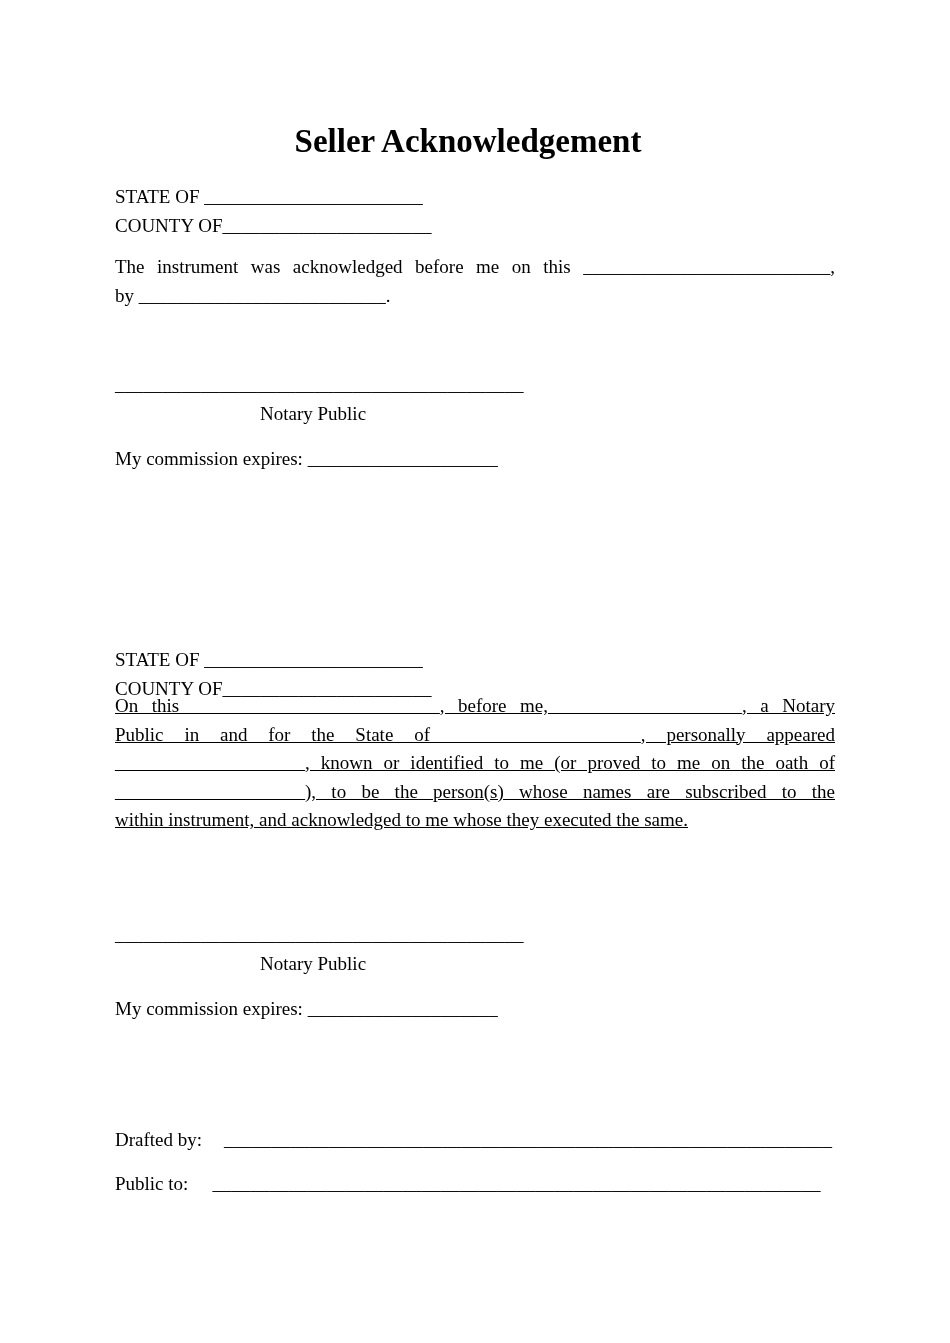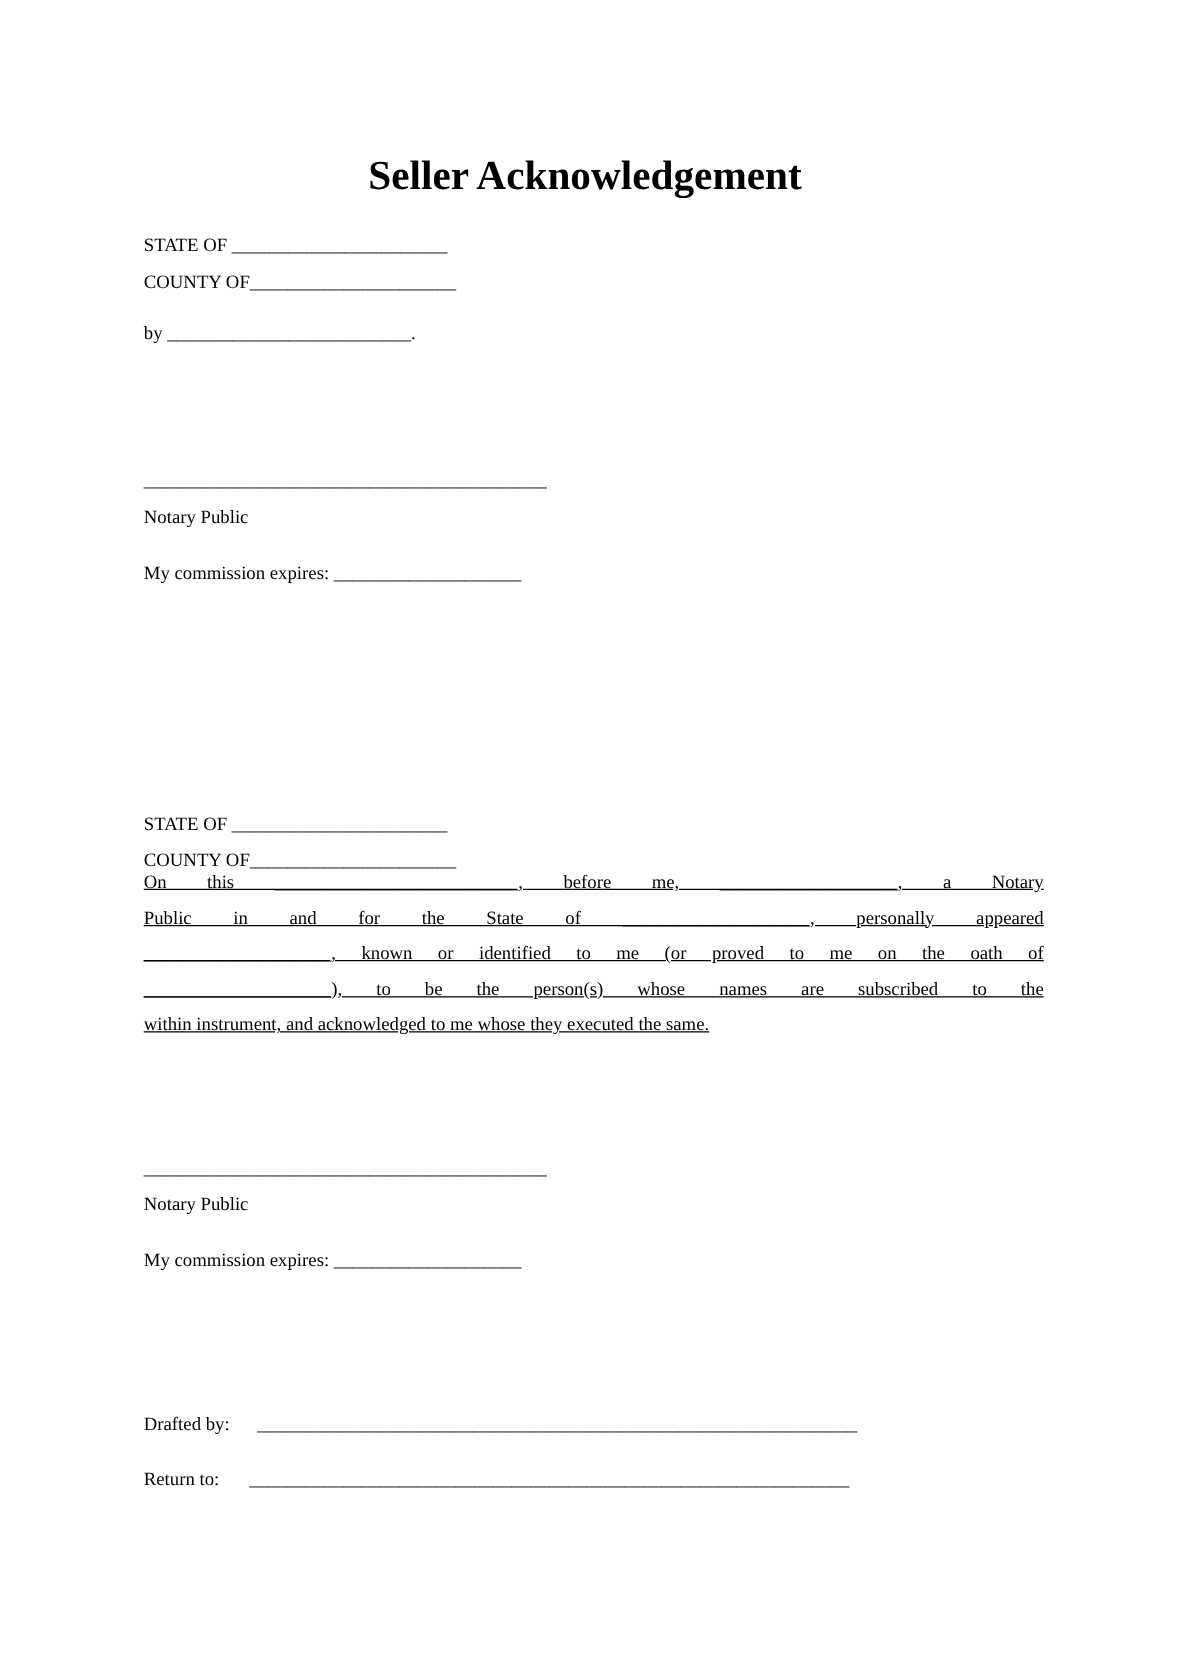--- a/index.html
+++ b/index.html
@@ -10,38 +10,38 @@
     background: #ffffff;
     color: #000000;
     font-family: "Liberation Serif", serif;
     margin: 0 auto;
     overflow: hidden;
   }
   .abs {
     position: absolute;
     left: 115px;
     width: 720px;
-    font-size: 15px;
+    font-size: 19px;
     line-height: 22px;
     color: #000000;
   }
   .title {
     left: 0;
     width: 936px;
     text-align: center;
     font-weight: bold;
   }
   .title-seller { top: 121px; font-size: 33px; line-height: 40px; }
   .title-purchaser { top: 581px; font-size: 35px; line-height: 42px; }
   .para { line-height: 28.6px; }
   .jline {
     text-align: justify;
     text-align-last: justify;
   }
-  .caption-indent { }
+  .caption-indent { margin-left: 145px; }
   .blank-gap-drafted { margin-left: 22px; }
   .blank-gap-return { margin-left: 24px; }
   
   .s-state    { top: 186px; }
   .s-county   { top: 215px; }
   .s-para     { top: 253px; }
   .s-sig      { top: 374px; }
   .s-notary   { top: 403px; }
   .s-comm     { top: 448px; }
   .p-state    { top: 649px; }
@@ -58,20 +58,21 @@
 
 <div class="page">
 
   <div class="abs title title-seller">Seller Acknowledgement</div>
 
   <div class="abs s-state">STATE OF _______________________</div>
 
   <div class="abs s-county">COUNTY OF______________________</div>
 
   <div class="abs s-para para">
+    <div class="jline">The instrument was acknowledged before me on this __________________________,</div>
     <div>by __________________________.</div>
   </div>
 
   <div class="abs s-sig">___________________________________________</div>
 
   <div class="abs s-notary">
     <span class="caption-indent">Notary Public</span>
   </div>
 
   <div class="abs s-comm">My commission expires: ____________________</div>
@@ -95,16 +96,16 @@
     <span class="caption-indent">Notary Public</span>
   </div>
 
   <div class="abs p-comm">My commission expires: ____________________</div>
 
   <div class="abs f-drafted">
     <span>Drafted by:</span><span class="blank-gap-drafted">________________________________________________________________</span>
   </div>
 
   <div class="abs f-return">
-    <span>Return to:</span><span class="blank-gap-return">________________________________________________________________</span>
+    <span>Public to:</span><span class="blank-gap-return">________________________________________________________________</span>
   </div>
 
 </div>
 
 </body></html>

